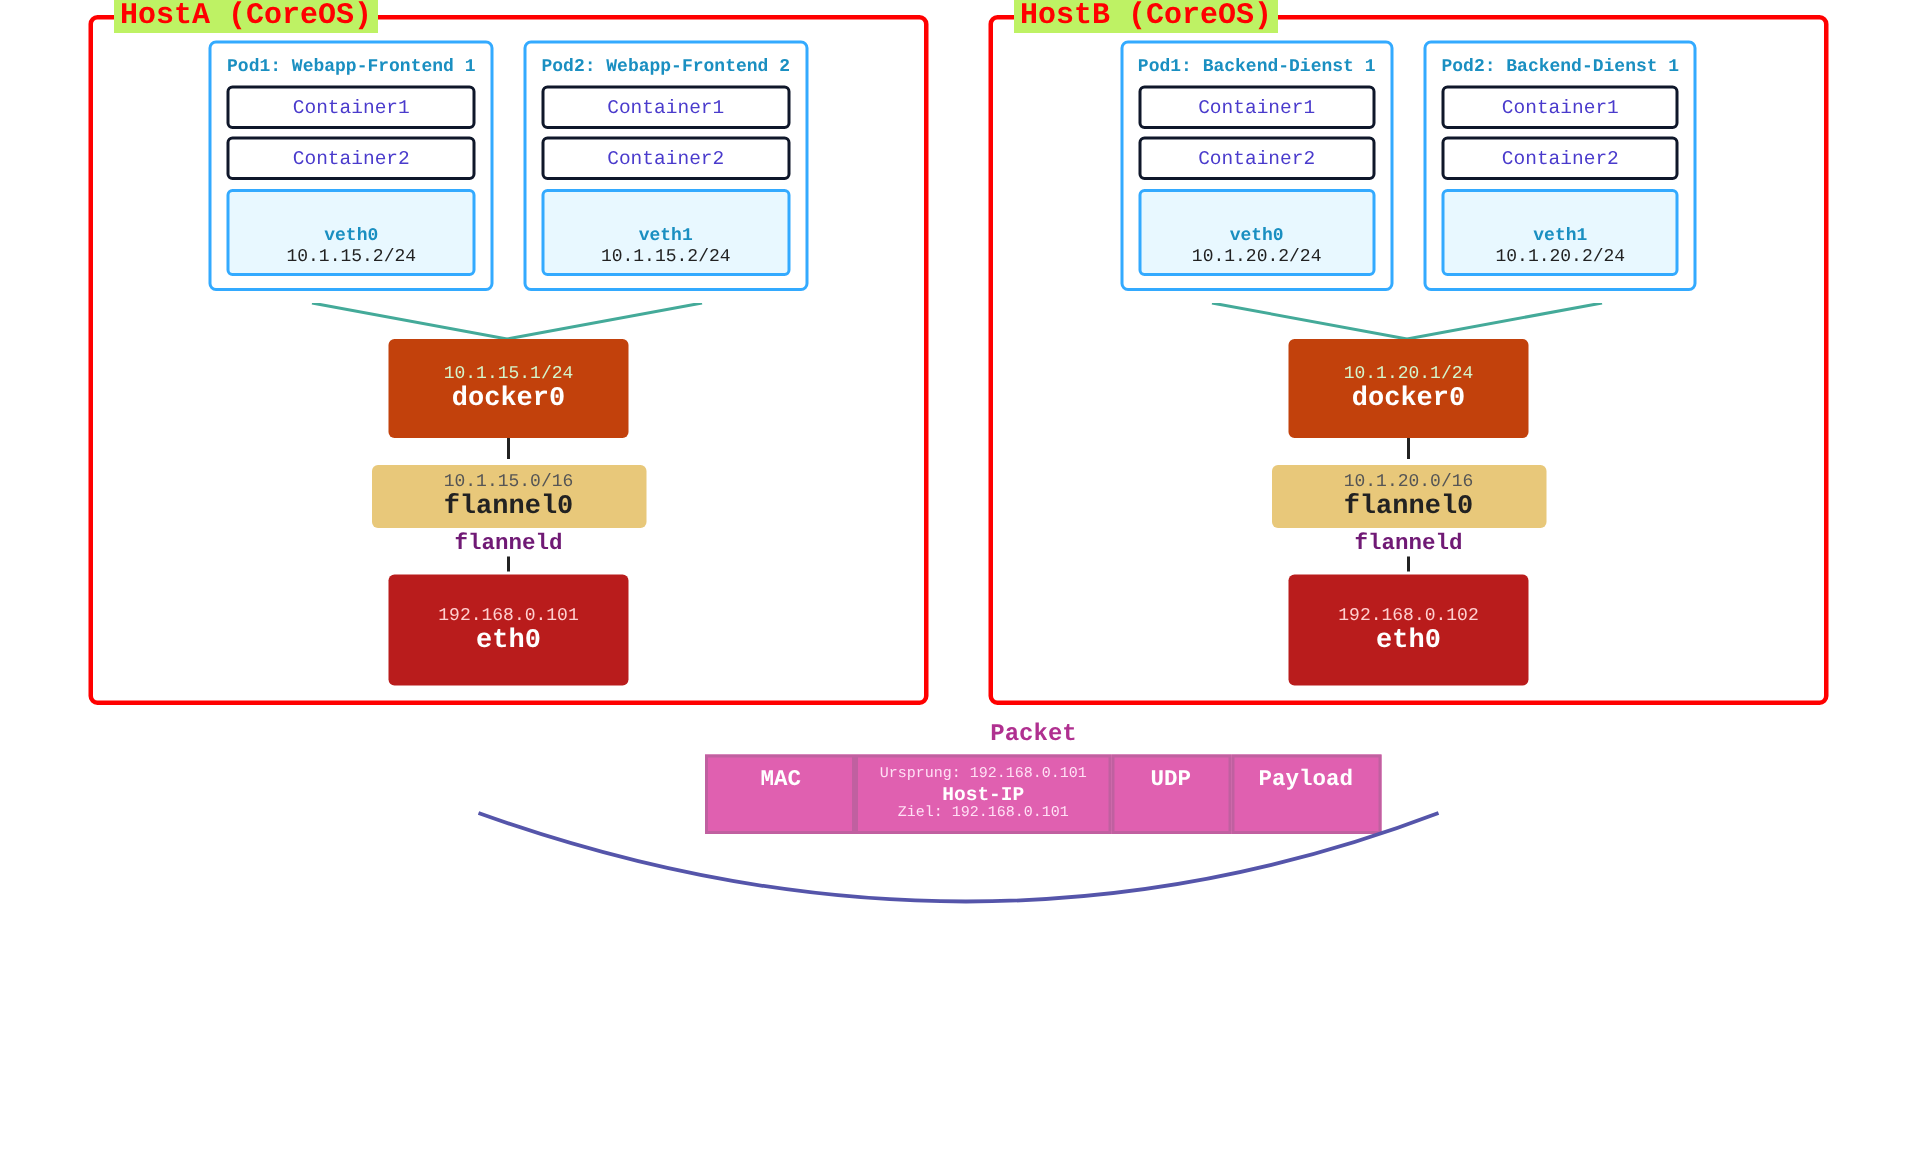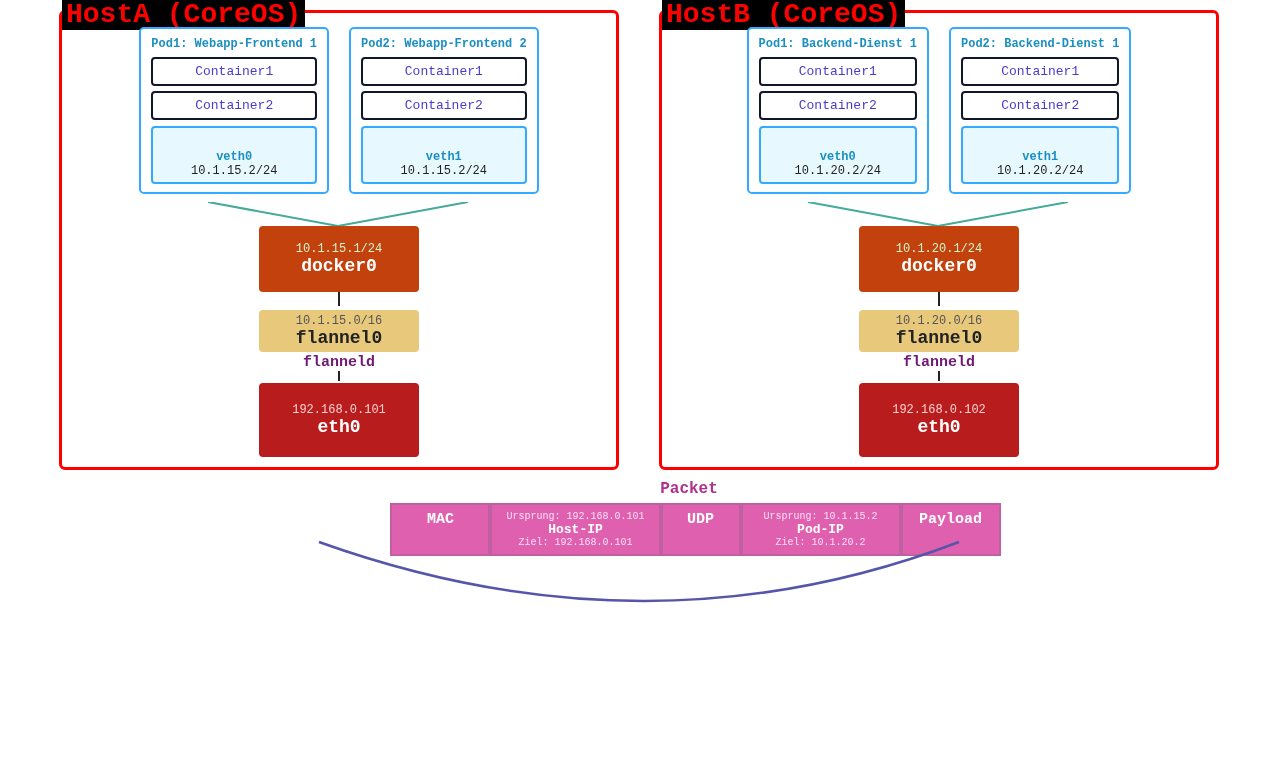--- a/index.html
+++ b/index.html
@@ -32,25 +32,25 @@
       border-radius: 6px;
       padding: 14px 16px 10px 16px;
       position: relative;
       width: 560px;
       background: #fff;
     }
 
     .host-title {
       position: absolute;
       top: -14px;
-      left: 0;
-      font-size: 28px;
+      left: 14px;
+      font-size: 20px;
       font-weight: bold;
       color: red;
-      background: #000000;
+      background: #bef264;
       padding: 0 4px;
     }
 
     .pods-row {
       display: flex;
       gap: 20px;
       margin-bottom: 8px;
     }
 
     .pod-box {
@@ -120,21 +120,21 @@
       font-size: 18px;
       font-weight: bold;
       color: #fff;
     }
 
     .flannel0-box {
       background: #e8c87a;
       border-radius: 4px;
       padding: 4px 20px;
       text-align: center;
-      width: 160px;
+      width: 183px;
       margin-top: 4px;
     }
 
     .flannel0-ip {
       font-size: 12px;
       color: #555;
     }
 
     .flannel0-label {
       font-size: 18px;
@@ -390,25 +390,20 @@
         <div class="packet-cell wide">
           <div class="packet-cell-sub">Ursprung: 192.168.0.101</div>
           <div class="packet-cell-main">Host-IP</div>
           <div class="packet-cell-sub">Ziel: 192.168.0.101</div>
         </div>
 
         <div class="packet-cell" style="min-width:80px;">
           <div class="packet-cell-label">UDP</div>
         </div>
 
-        <div class="packet-cell wide">
-          <div class="packet-cell-sub">Ursprung: 10.1.15.2</div>
-          <div class="packet-cell-main">Pod-IP</div>
-          <div class="packet-cell-sub">Ziel: 10.1.20.2</div>
-        </div>
 
         <div class="packet-cell" style="min-width:100px;">
           <div class="packet-cell-label">Payload</div>
         </div>
       </div>
     </div>
 
   </div>
 </div>
 

